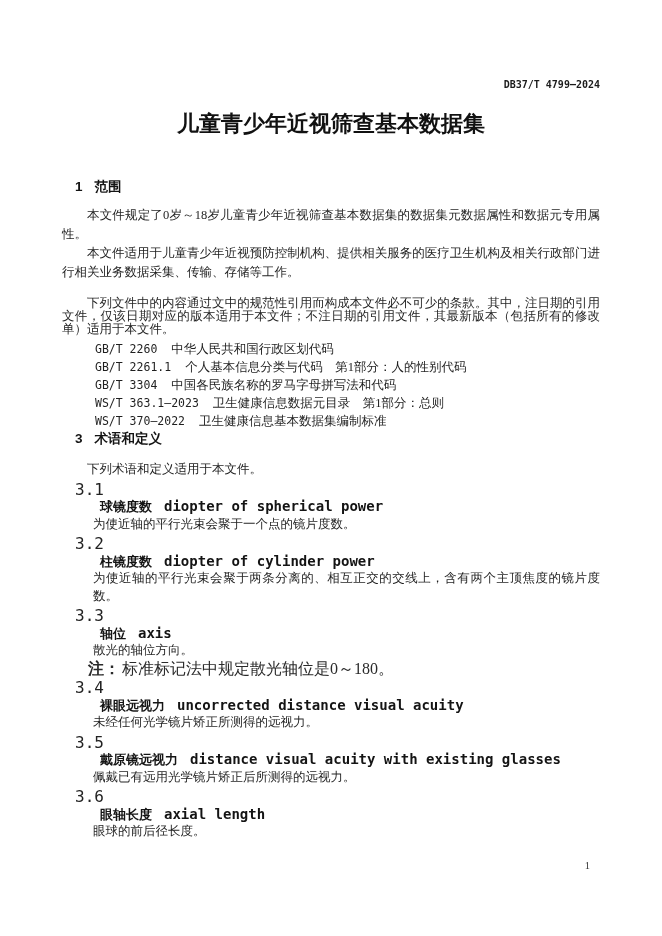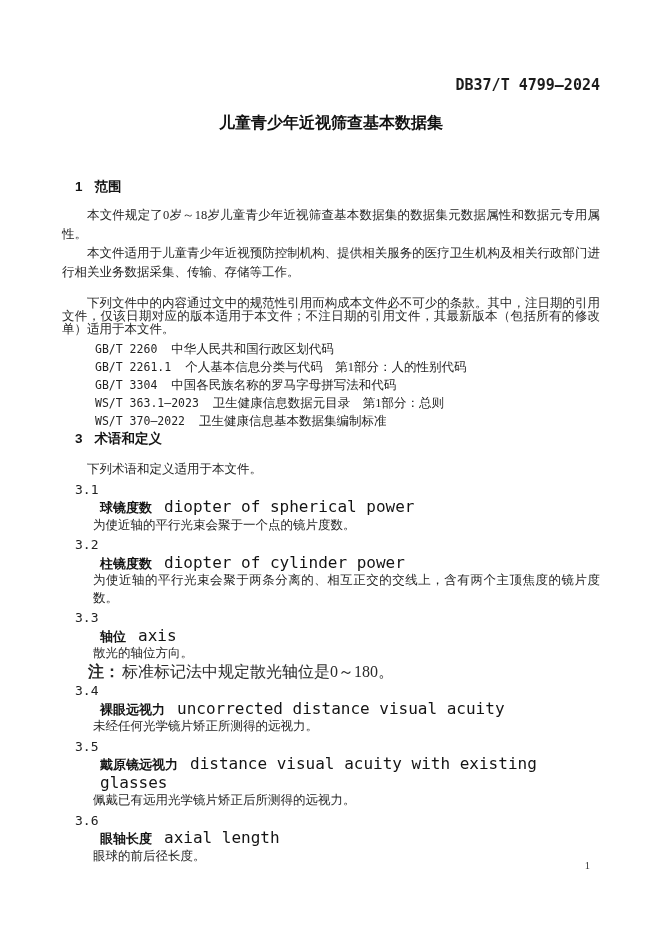--- a/index.html
+++ b/index.html
@@ -16,31 +16,31 @@
     box-sizing: border-box;
     padding: 78px 62px 0 62px;
     overflow: hidden;
     font-family: "Liberation Serif", "DejaVu Serif", serif;
     font-size: 12.5px;
     line-height: 19px;
   }
   .doc-number {
     text-align: right;
     font-family: "DejaVu Sans Mono", monospace;
-    font-size: 15px;
+    font-size: 10px;
     font-weight: 600;
     line-height: 14px;
     color: #1b1b1b;
   }
   .doc-title {
     margin-top: 20px;
     text-align: center;
-    font-family: Liberation Mono, monospace;
-    font-weight: 700;
-    font-size: 16px;
+    font-family: Liberation Serif, serif;
+    font-weight: 700;
+    font-size: 22px;
     line-height: 24px;
     color: #111;
   }
   .clause-heading {
     font-family: "Liberation Sans", "DejaVu Sans", sans-serif;
     font-weight: 700;
     font-size: 13.5px;
     line-height: 17px;
     padding-left: 13px;
     color: #141414;
@@ -66,35 +66,35 @@
   .ref-code {
     font-family: "DejaVu Sans Mono", monospace;
     font-size: 11.5px;
   }
   .ref-title { margin-left: 14px; }
   .terms-list { margin-top: 0; }
   .term-item { margin-top: 2px; line-height: 17.5px; }
   .term-number {
     padding-left: 13px;
     font-family: "DejaVu Sans Mono", monospace;
-    font-size: 13px;
+    font-size: 16px;
     color: #222;
   }
   .term-line {
     padding-left: 38px;
     font-family: "Liberation Sans", "DejaVu Sans", sans-serif;
     font-weight: 700;
     font-size: 13px;
     color: #141414;
   }
   .term-en {
     margin-left: 12px;
     font-family: "DejaVu Sans Mono", monospace;
-    font-weight: 400;
-    font-size: 16px;
+    font-weight: 700;
+    font-size: 14px;
   }
   .term-def {
     padding-left: 31px;
     text-align: justify;
   }
   .term-note {
     padding-left: 26px;
     font-size: 16px;
     color: #2a2a2a;
   }

